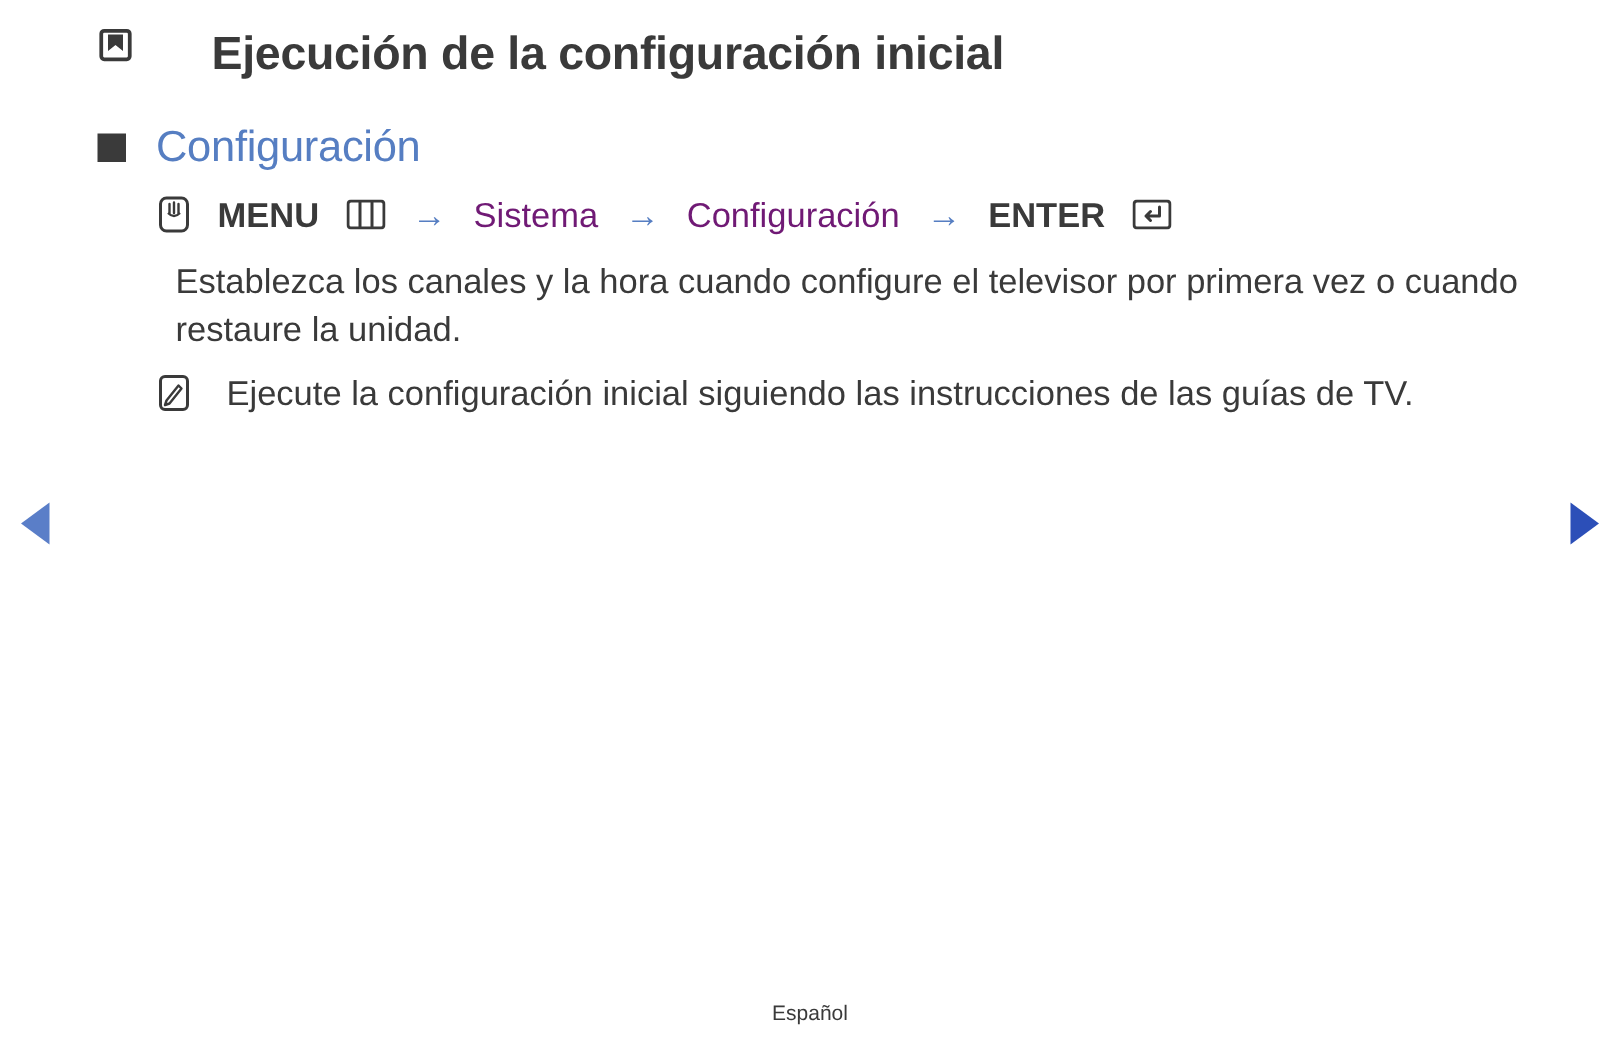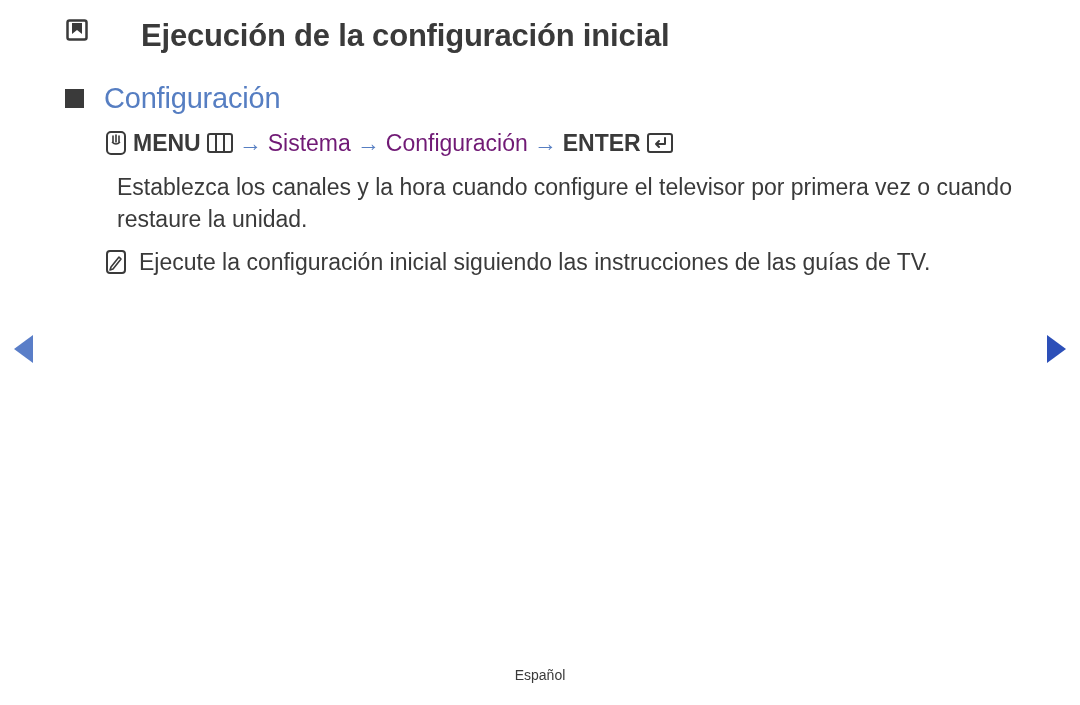--- a/index.html
+++ b/index.html
@@ -62,21 +62,21 @@
   .nav-row, .body-text, .note-row {
     font-size: 23px;
     line-height: 1.4;
   }
   .nav-row {
     margin-left: 40px;
     margin-bottom: 12px;
     display: flex;
     align-items: center;
     flex-wrap: wrap;
-    gap: 6px;
+    gap: 18px;
   }
   .remote-icon, .menu-glyph, .enter-glyph, .note-icon {
     display: inline-flex;
     align-items: center;
     justify-content: center;
   }
   .remote-icon svg, .note-icon svg {
     width: 22px;
     height: 26px;
   }
@@ -99,21 +99,21 @@
   .body-text {
     margin-left: 52px;
     margin-bottom: 10px;
     color: #3a3a3a;
     max-width: 930px;
   }
   .note-row {
     margin-left: 40px;
     display: flex;
     align-items: flex-start;
-    gap: 12px;
+    gap: 24px;
   }
   .note-icon {
     flex-shrink: 0;
     margin-top: 3px;
   }
   .note-text {
     color: #3a3a3a;
     flex: 1;
   }
   .footer {

